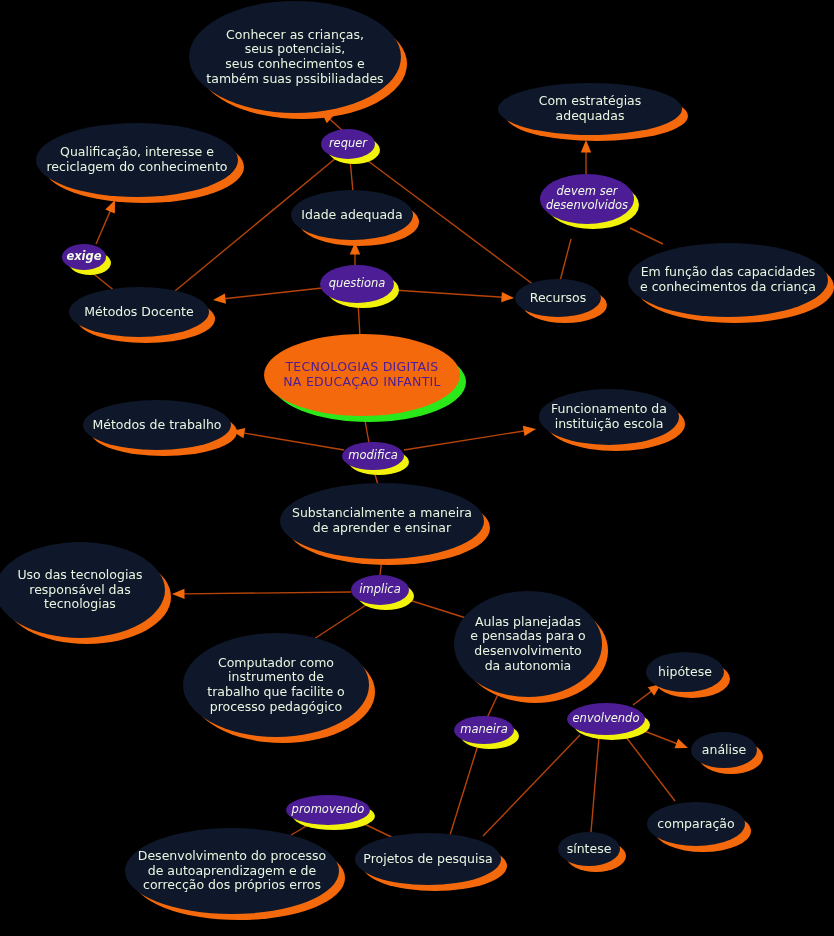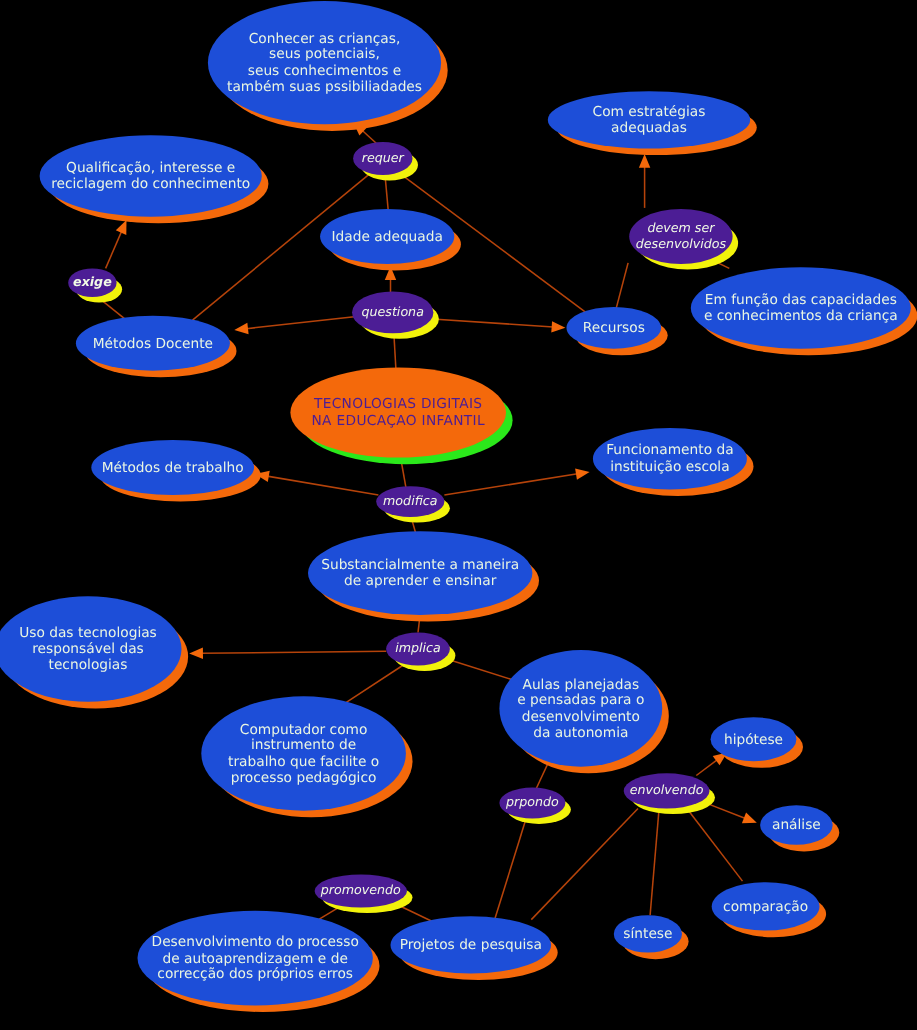--- a/index.html
+++ b/index.html
@@ -31,21 +31,21 @@
     text-align: center;
     border-radius: 50%;
     box-sizing: border-box;
     transform: translate(-50%, -50%);
     line-height: 1.18;
     white-space: pre-line;
     z-index: 5;
   }
   
   .node.concept {
-    background: #1d4ed8;
+    background: #0f172a;
     color: #EAF6E2;
     box-shadow: 7px 7px 0 -1px #F4690B;
     font-size: 12.5px;
     padding: 4px 8px;
   }
   
   .node.link {
     background: #4c1d95;
     color: #F2FBE6;
     box-shadow: 6px 6px 0 -1px #F2F20B;
@@ -147,21 +147,21 @@
       <div class="node concept" style="left: 724px; top: 750px; width: 66px; height: 36px;"><span>análise</span></div>
       <div class="node concept" style="left: 696px; top: 824px; width: 98px; height: 44px;"><span>comparação</span></div>
       <div class="node concept" style="left: 589px; top: 849px; width: 62px; height: 34px;"><span>síntese</span></div>
       <div class="node concept" style="left: 428px; top: 859px; width: 146px; height: 52px;"><span>Projetos de pesquisa</span></div>
       <div class="node concept" style="left: 232px; top: 871px; width: 214px; height: 86px;"><span>Desenvolvimento do processo
 de autoaprendizagem e de
 correcção dos próprios erros</span></div>
       <div class="node link" style="left: 348px; top: 144px; width: 54px; height: 30px;"><span>requer</span></div>
       <div class="node link" style="left: 84px; top: 257px; width: 44px; height: 26px; font-weight: bold;"><span>exige</span></div>
       <div class="node link" style="left: 357px; top: 284px; width: 74px; height: 38px;"><span>questiona</span></div>
-      <div class="node link" style="left: 587px; top: 215px; width: 94px; height: 50px; margin-left: 32px;"><span>devem ser
+      <div class="node link" style="left: 587px; top: 199px; width: 94px; height: 50px;"><span>devem ser
 desenvolvidos</span></div>
       <div class="node link" style="left: 373px; top: 456px; width: 62px; height: 28px;"><span>modifica</span></div>
       <div class="node link" style="left: 380px; top: 590px; width: 58px; height: 30px;"><span>implica</span></div>
-      <div class="node link" style="left: 484px; top: 730px; width: 60px; height: 28px;"><span>prpondo</span></div>
+      <div class="node link" style="left: 484px; top: 730px; width: 60px; height: 28px;"><span>maneira</span></div>
       <div class="node link" style="left: 606px; top: 719px; width: 78px; height: 32px; text-align: right;"><span>envolvendo</span></div>
       <div class="node link" style="left: 328px; top: 810px; width: 84px; height: 30px;"><span>promovendo</span></div>
     </div>
 </div>
 
 </body></html>

